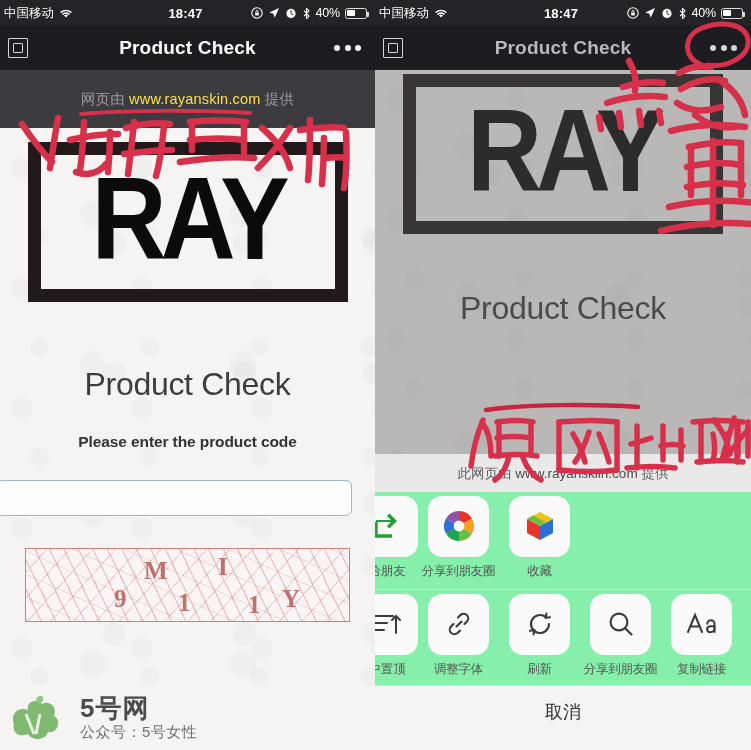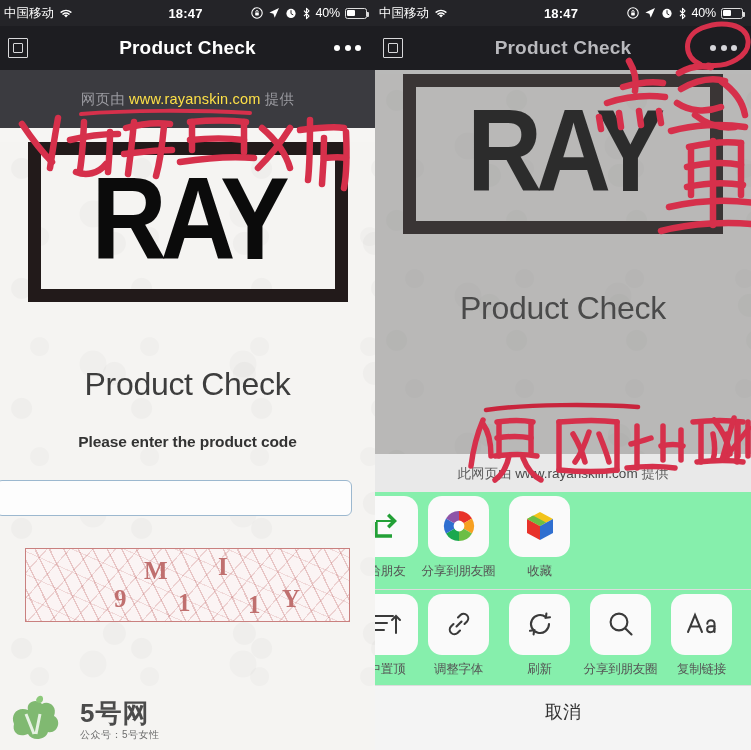--- a/index.html
+++ b/index.html
@@ -160,21 +160,21 @@
   
   .wm{
     position:absolute; left:6px; bottom:8px; z-index:8; display:flex;
     align-items:flex-end; gap:16px;
   }
   .wm .leaf{ width:58px; height:48px; }
   .wm .wtxt .t1{
     font-size:26px; font-weight:bold; color:#4b4b4b; line-height:1;
     letter-spacing:1px;
   }
-  .wm .wtxt .t2{ font-size:10px; color:#6d6d6d; margin-top:2px; letter-spacing:.5px;}
+  .wm .wtxt .t2{ font-size:15px; color:#6d6d6d; margin-top:2px; letter-spacing:.5px;}
 </style>
 </head>
 <body>
 
 <div class="screens">
 
   <div class="panel left">
 
     <div class="statusbar">
       <div class="sb-carrier">

